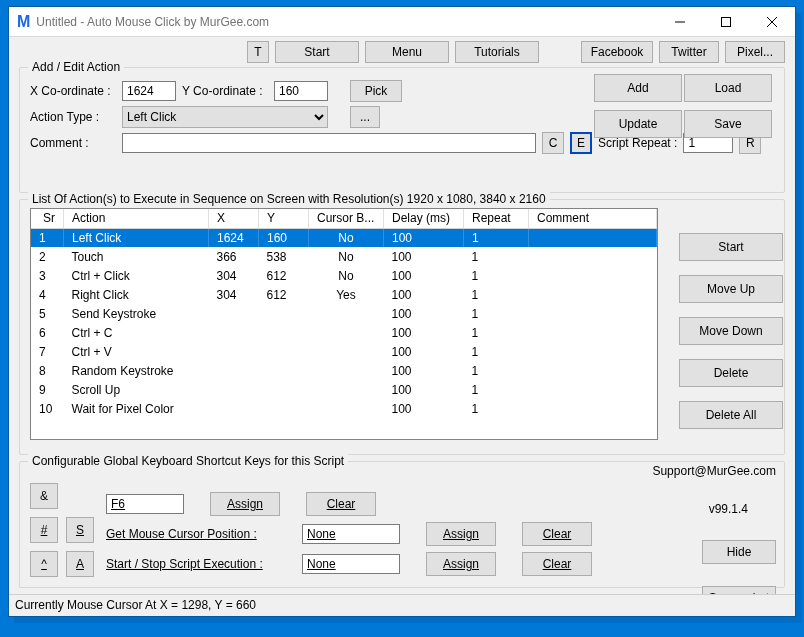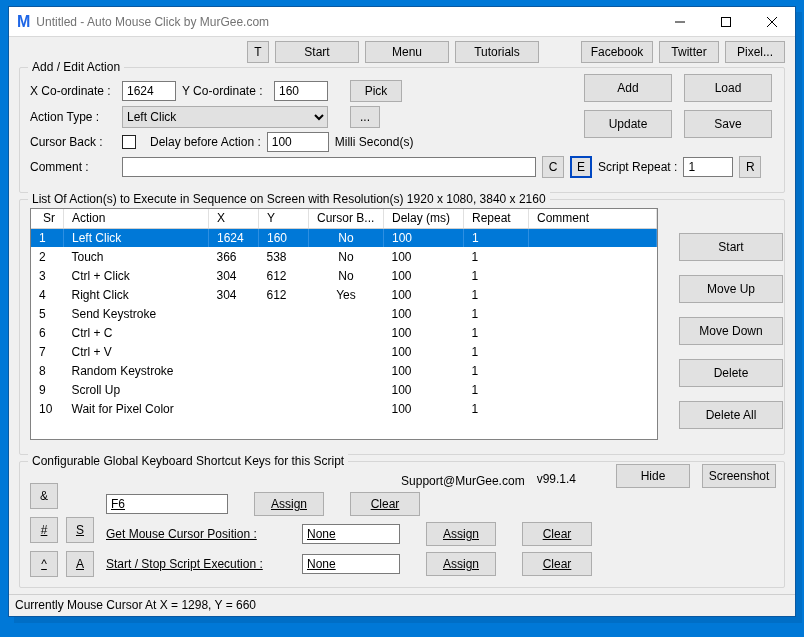--- a/index.html
+++ b/index.html
@@ -91,21 +91,21 @@
   }
   .checkbox {
     width: 14px; height: 14px;
     border: 1px solid #222; background: #fff;
     display: inline-block;
   }
   .rightcol {
     position: absolute; right: 12px; top: 50px;
     display: flex; flex-direction: column; gap: 8px;
   }
-  .rightcol .rrow { display: flex; gap: 12px; }
+  .rightcol .rrow { display: flex; gap: 2px; }
   .table-wrap {
     border: 1px solid #828282;
     background: #fff;
     height: 232px;
     overflow: hidden;
   }
   table { border-collapse: collapse; width: 100%; }
   th, td {
     text-align: left;
     padding: 2px 8px;
@@ -198,28 +198,20 @@
 
       <div class="row">
         <span class="lbl" style="width:86px">Action Type :</span>
         <select style="width:206px">
           <option>Left Click</option>
         </select>
         <span style="width:10px"></span>
         <span class="btn" style="width:30px">...</span>
       </div>
 
-      <div class="row">
-        <span class="lbl" style="width:86px">Cursor Back :</span>
-        <span class="checkbox"></span>
-        <span style="width:2px"></span>
-        <span class="lbl">Delay before Action :</span>
-        <input type="text" style="width: 62px;" value="100">
-        <span>Milli Second(s)</span>
-      </div>
 
       <div class="row">
         <span class="lbl" style="width:86px">Comment :</span>
         <input type="text" style="width: 414px;" value="">
         <span class="btn sq">C</span>
         <span class="btn sq eborder">E</span>
         <span>Script Repeat :</span>
         <input type="text" style="width: 50px;" value="1">
         <span class="btn sq">R</span>
       </div>
@@ -376,21 +368,21 @@
           <span class="btn keybtn">S</span>
         </div>
         <div style="display:flex; gap:8px;">
           <span class="btn keybtn">^</span>
           <span class="btn keybtn">A</span>
         </div>
       </div>
 
       <div style="display:flex; flex-direction:column; justify-content:flex-end; gap:4px; padding-bottom:2px; margin-left:6px;">
         <div class="cfgrow">
-          <input type="text" style="width: 122px;" value="F6">
+          <input type="text" style="width: 78px;" value="F6">
           <span style="width:10px"></span>
           <span class="btn" style="width:70px;height:24px">Assign</span>
           <span style="width:10px"></span>
           <span class="btn" style="width:70px;height:24px">Clear</span>
         </div>
         <div class="cfgrow">
           <span class="lbl">Get Mouse Cursor Position :</span>
           <input type="text" style="width: 98px;" value="None">
           <span style="width:10px"></span>
           <span class="btn" style="width:70px;height:24px">Assign</span>
@@ -400,21 +392,21 @@
         <div class="cfgrow">
           <span class="lbl">Start / Stop Script Execution :</span>
           <input type="text" style="width: 98px;" value="None">
           <span style="width:10px"></span>
           <span class="btn" style="width:70px;height:24px">Assign</span>
           <span style="width:10px"></span>
           <span class="btn" style="width:70px;height:24px">Clear</span>
         </div>
       </div>
 
-      <div style="position:absolute; right:8px; top:2px; text-align:right; display:flex; flex-direction:row; align-items:flex-end; gap:12px;margin-left:35px;">
+      <div style="position:absolute; right:8px; top:2px; text-align:right; display:flex; flex-direction:column; align-items:flex-end; gap:22px;margin-left:35px;">
         <span>Support@MurGee.com</span>
         <span style="margin:2px 28px 2px 0;">v99.1.4</span>
         <span class="btn" style="width:74px;height:24px">Hide</span>
         <span class="btn" style="width:74px;height:24px">Screenshot</span>
       </div>
     </div>
 
   </div>
 
   <div class="statusbar">

